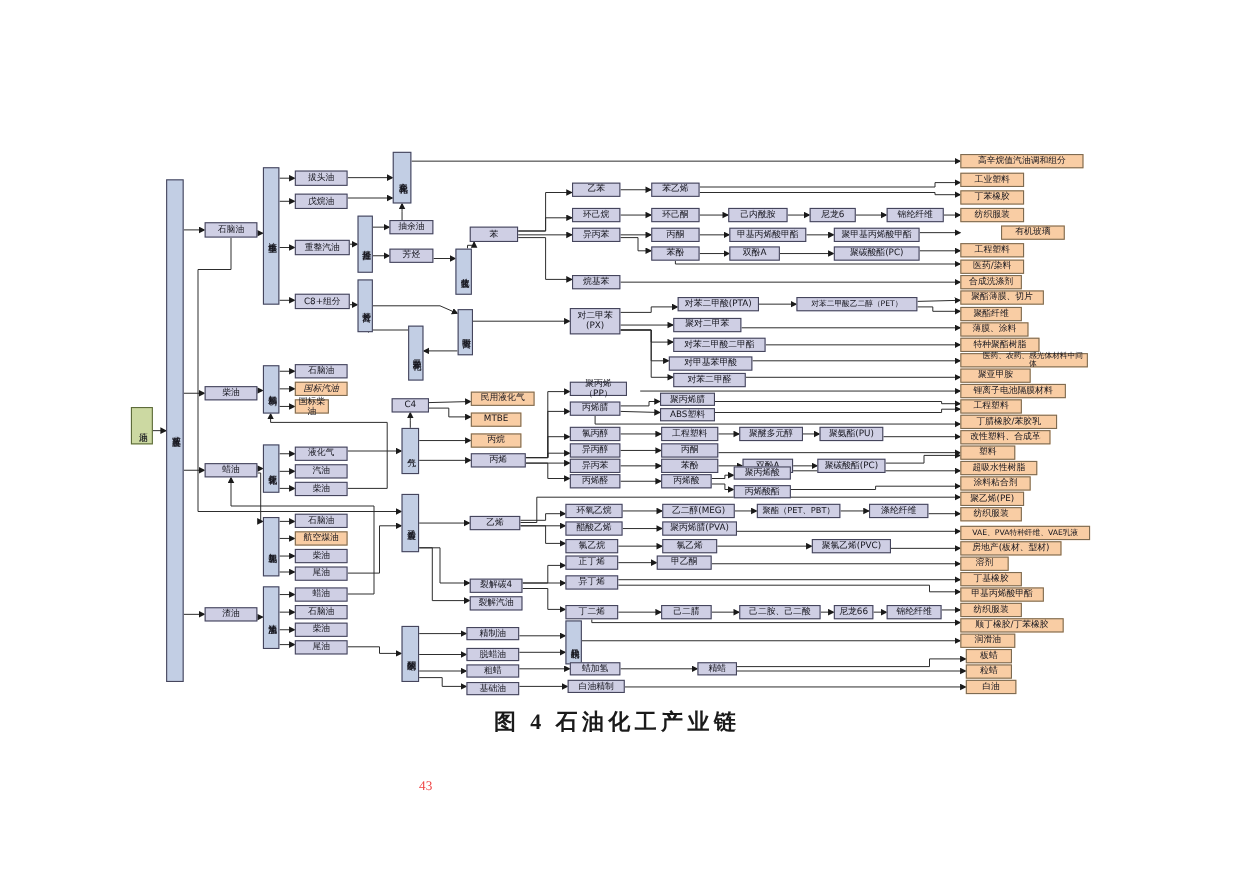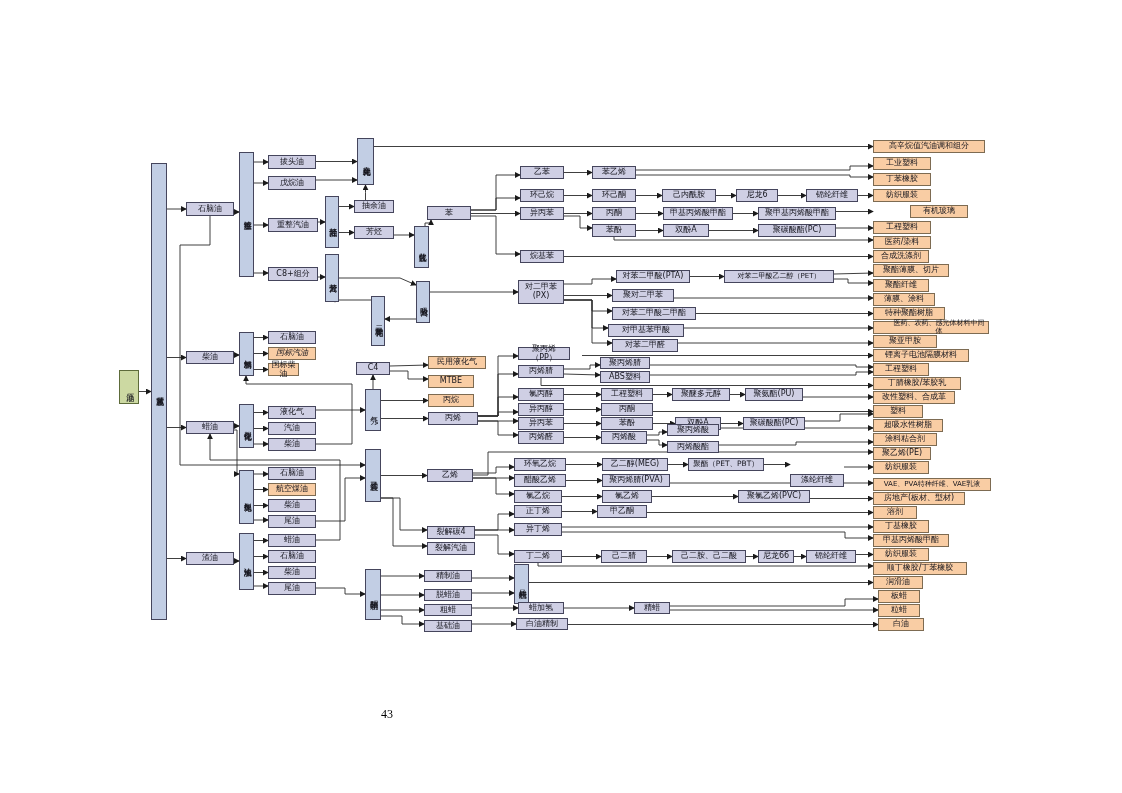--- a/index.html
+++ b/index.html
@@ -14,21 +14,21 @@
         color:#15151d;padding:0 1px;z-index:2;}
   .k-mid{background:var(--c-mid);}
   .k-end{background:var(--c-end);border-color:#7d6b52;}
   .k-unit{background:var(--c-unit);}
   .k-src{background:var(--c-src);border-color:#5d6b3a;}
   .v{writing-mode:vertical-rl;text-orientation:upright;letter-spacing:0.5px;padding:1px 0;}
   .fig-title{position:absolute;left:0;right:0;top:643px;text-align:center;
              font-family:"Liberation Serif","DejaVu Serif",serif;font-size:20px;font-weight:bold;
              color:#1a1a1a;letter-spacing:4px;z-index:3;}
   .page-number{position:absolute;left:381px;top:707px;font-family:"Liberation Serif","DejaVu Serif",serif;
-               font-size:12px;color:#000000;z-index:3;}
+               font-size:12px;color:#ef4444;z-index:3;}
 </style>
 </head>
 <body>
 
 <div class="page">
   <svg id="edge-svg" width="1122" height="793" viewBox="0 0 1122 793">
     <defs>
       <marker id="arw" markerWidth="7" markerHeight="7" refX="5.2" refY="3" orient="auto" markerUnits="userSpaceOnUse">
         <path d="M0,0 L6,3 L0,6 z" fill="#1a1a1a"></path>
       </marker>
@@ -279,21 +279,21 @@
       <div class="node k-mid" style="left: 667px; top: 441px; width: 52px; height: 12px; font-size: 8px;">丙烯酸酯</div>
       <div class="node k-unit v" style="left: 365px; top: 449px; width: 16px; height: 53px;">乙烯装置</div>
       <div class="node k-mid" style="left: 427px; top: 469px; width: 46px; height: 13px; font-size: 8px;">乙烯</div>
       <div class="node k-mid" style="left: 514px; top: 458px; width: 52px; height: 13px; font-size: 8px;">环氧乙烷</div>
       <div class="node k-mid" style="left: 514px; top: 474px; width: 52px; height: 13px; font-size: 8px;">醋酸乙烯</div>
       <div class="node k-mid" style="left: 514px; top: 490px; width: 48px; height: 13px; font-size: 8px;">氯乙烷</div>
       <div class="node k-mid" style="left: 602px; top: 458px; width: 66px; height: 13px; font-size: 8px;">乙二醇(MEG)</div>
       <div class="node k-mid" style="left: 602px; top: 474px; width: 68px; height: 13px; font-size: 8px;">聚丙烯腈(PVA)</div>
       <div class="node k-mid" style="left: 602px; top: 490px; width: 50px; height: 13px; font-size: 8px;">氯乙烯</div>
       <div class="node k-mid" style="left: 688px; top: 458px; width: 76px; height: 13px; font-size: 7.5px;">聚酯（PET、PBT）</div>
-      <div class="node k-mid" style="left: 790px; top: 458px; width: 54px; height: 13px; font-size: 8px; margin-top: 16px;">涤纶纤维</div>
+      <div class="node k-mid" style="left: 790px; top: 458px; width: 54px; height: 13px; font-size: 8px;">涤纶纤维</div>
       <div class="node k-mid" style="left: 738px; top: 490px; width: 72px; height: 13px; font-size: 8px;">聚氯乙烯(PVC)</div>
       <div class="node k-mid" style="left: 427px; top: 526px; width: 48px; height: 13px; font-size: 8px;">裂解碳4</div>
       <div class="node k-mid" style="left: 427px; top: 542px; width: 48px; height: 13px; font-size: 8px;">裂解汽油</div>
       <div class="node k-mid" style="left: 514px; top: 505px; width: 48px; height: 13px; font-size: 8px;">正丁烯</div>
       <div class="node k-mid" style="left: 597px; top: 505px; width: 50px; height: 13px; font-size: 8px;">甲乙酮</div>
       <div class="node k-mid" style="left: 514px; top: 523px; width: 48px; height: 13px; font-size: 8px;">异丁烯</div>
       <div class="node k-mid" style="left: 514px; top: 550px; width: 48px; height: 13px; font-size: 8px;">丁二烯</div>
       <div class="node k-mid" style="left: 601px; top: 550px; width: 46px; height: 13px; font-size: 8px;">己二腈</div>
       <div class="node k-mid" style="left: 672px; top: 550px; width: 74px; height: 13px; font-size: 8px;">己二胺、己二酸</div>
       <div class="node k-mid" style="left: 758px; top: 550px; width: 36px; height: 13px; font-size: 8px;">尼龙66</div>
@@ -335,14 +335,15 @@
       <div class="node k-end" style="left: 873px; top: 506px; width: 44px; height: 13px; font-size: 8px;">溶剂</div>
       <div class="node k-end" style="left: 873px; top: 520px; width: 56px; height: 13px; font-size: 8px;">丁基橡胶</div>
       <div class="node k-end" style="left: 873px; top: 534px; width: 76px; height: 13px; font-size: 8px;">甲基丙烯酸甲酯</div>
       <div class="node k-end" style="left: 873px; top: 548px; width: 56px; height: 13px; font-size: 8px;">纺织服装</div>
       <div class="node k-end" style="left: 873px; top: 562px; width: 94px; height: 13px; font-size: 8px;">顺丁橡胶/丁苯橡胶</div>
       <div class="node k-end" style="left: 873px; top: 576px; width: 50px; height: 13px; font-size: 8px;">润滑油</div>
       <div class="node k-end" style="left: 878px; top: 590px; width: 42px; height: 13px; font-size: 8px;">板蜡</div>
       <div class="node k-end" style="left: 878px; top: 604px; width: 42px; height: 13px; font-size: 8px;">粒蜡</div>
       <div class="node k-end" style="left: 878px; top: 618px; width: 46px; height: 13px; font-size: 8px;">白油</div>
     </div>
+  <div class="fig-title">图 4  石油化工产业链</div>
   <div class="page-number">43</div>
 </div>
 
 </body></html>

